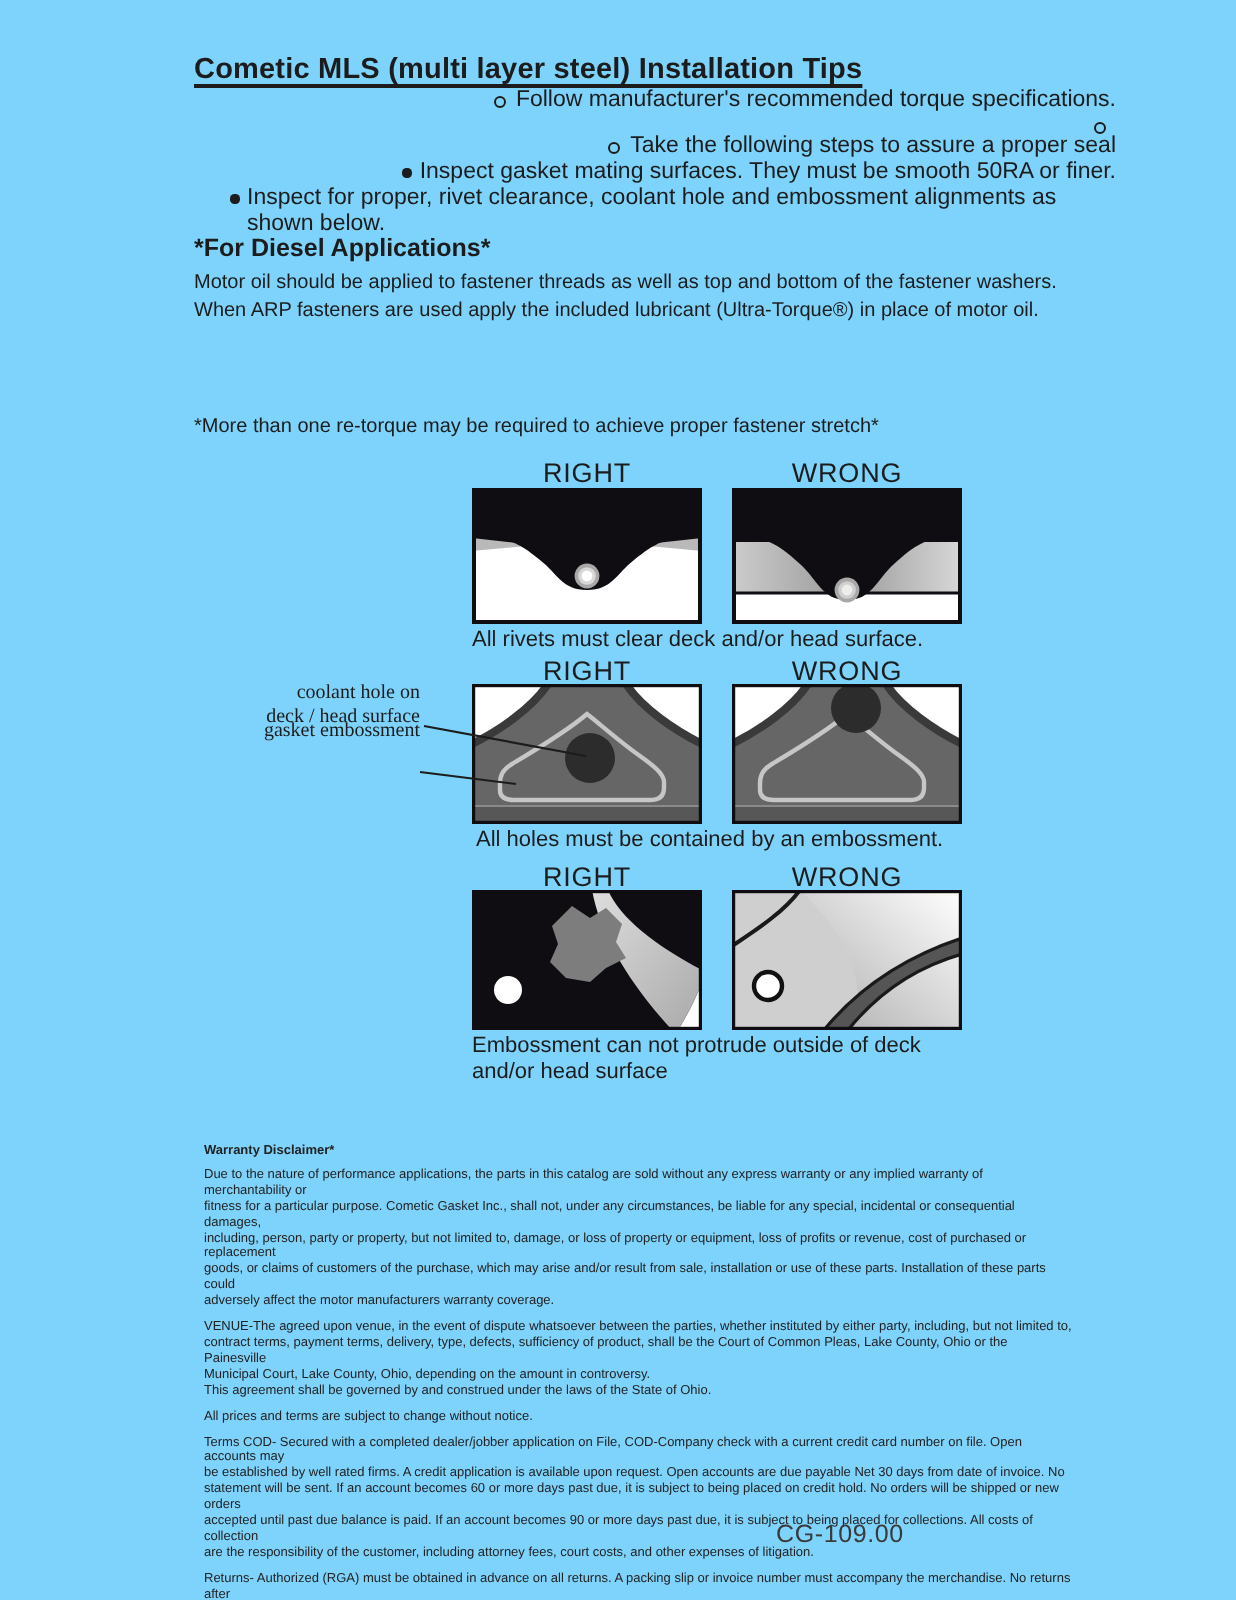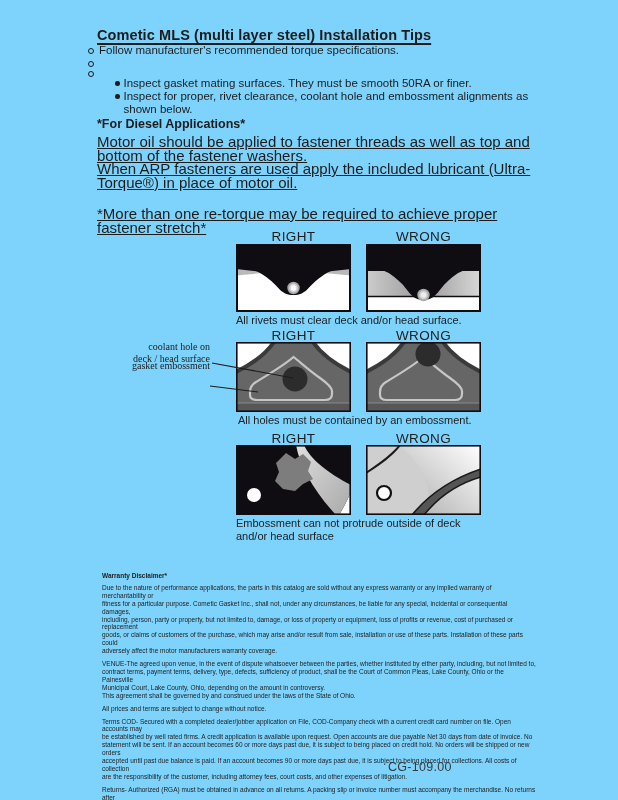--- a/index.html
+++ b/index.html
@@ -9,32 +9,32 @@
   }
   .abs { position:absolute; }
   .preline { white-space:pre-line; }
 
   .doc-title {
     left:97px; top:27px; font-size:14.5px; font-weight:700;
     text-decoration:underline; text-decoration-thickness:1.5px; text-underline-offset:2.5px;
     letter-spacing:0.1px;
   }
   .bullets { left:88px; top:44px; font-size:11.5px; line-height:13px; width:470px; }
-  .bullet-line { display:flex; align-items:flex-start; }
+  .bullet-line { display:flex; align-items:flex-start;justify-content:flex-end; }
   .bullet-line.sub { margin-left:27px; }
   .b-open {
     flex:0 0 auto; width:4px; height:4px; border:1px solid #1c1c1c; border-radius:50%;
     margin:4px 5px 0 0;
   }
   .b-fill {
     flex:0 0 auto; width:4.5px; height:4.5px; background:#1c1c1c; border-radius:50%;
     margin:4px 4px 0 0;
   }
   .diesel-heading { left:97px; top:117px; font-size:12.5px; font-weight:700;text-align:center; }
-  .body-par { left:97px; font-size:15px; line-height:13.5px; width:452px;text-decoration:underline; }
+  .body-par { left:97px; font-size:10px; line-height:13.5px; width:452px; }
 
   .fig-label { font-size:13.5px; letter-spacing:0.4px; text-align:center; width:115px; }
   .fig-box { width:115px; }
   .fig-box svg { display:block; }
   .fig-caption { font-size:11px; line-height:12.5px; }
 
   .annot { font-size:10px; line-height:11.5px; text-align:right; width:112px;font-family:Liberation Serif, serif; }
 
   .warranty { left:102px; top:572px; width:434px; font-size:6.5px; line-height:7.9px; color:#222; }
   .warranty h4 { margin:0 0 4px 0; font-size:6.5px; font-weight:700; }
@@ -52,20 +52,21 @@
   <div class="abs bullets">
     <div class="bullet-line">
       <span class="b-open"></span>
       <span>Follow manufacturer's recommended torque specifications.</span>
     </div>
     <div class="bullet-line">
       <span class="b-open"></span>
     </div>
     <div class="bullet-line">
       <span class="b-open"></span>
+      <span>Take the following steps to assure a proper seal</span>
     </div>
     <div class="bullet-line sub">
       <span class="b-fill"></span>
       <span>Inspect gasket mating surfaces.  They must be smooth 50RA or finer.</span>
     </div>
     <div class="bullet-line sub">
       <span class="b-fill"></span>
       <span>Inspect for proper, rivet clearance, coolant hole and embossment alignments as shown below.</span>
     </div>
   </div>

